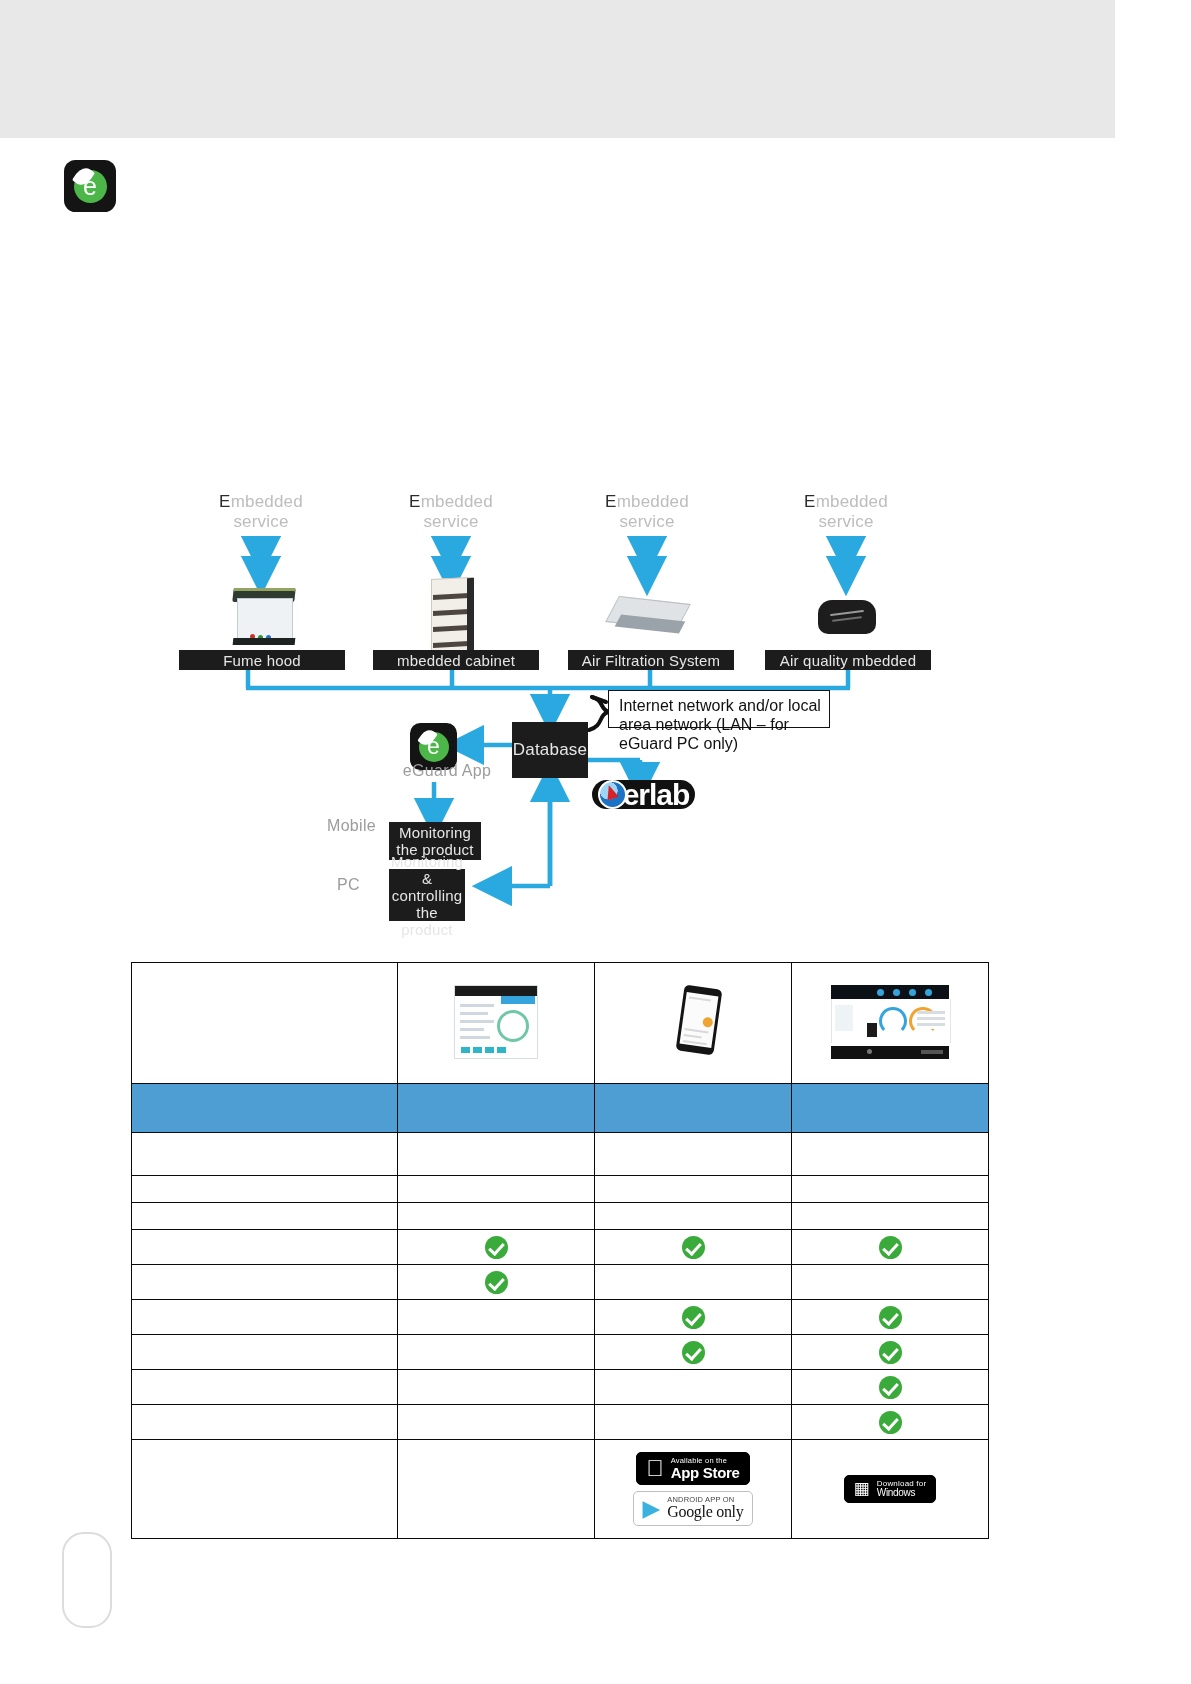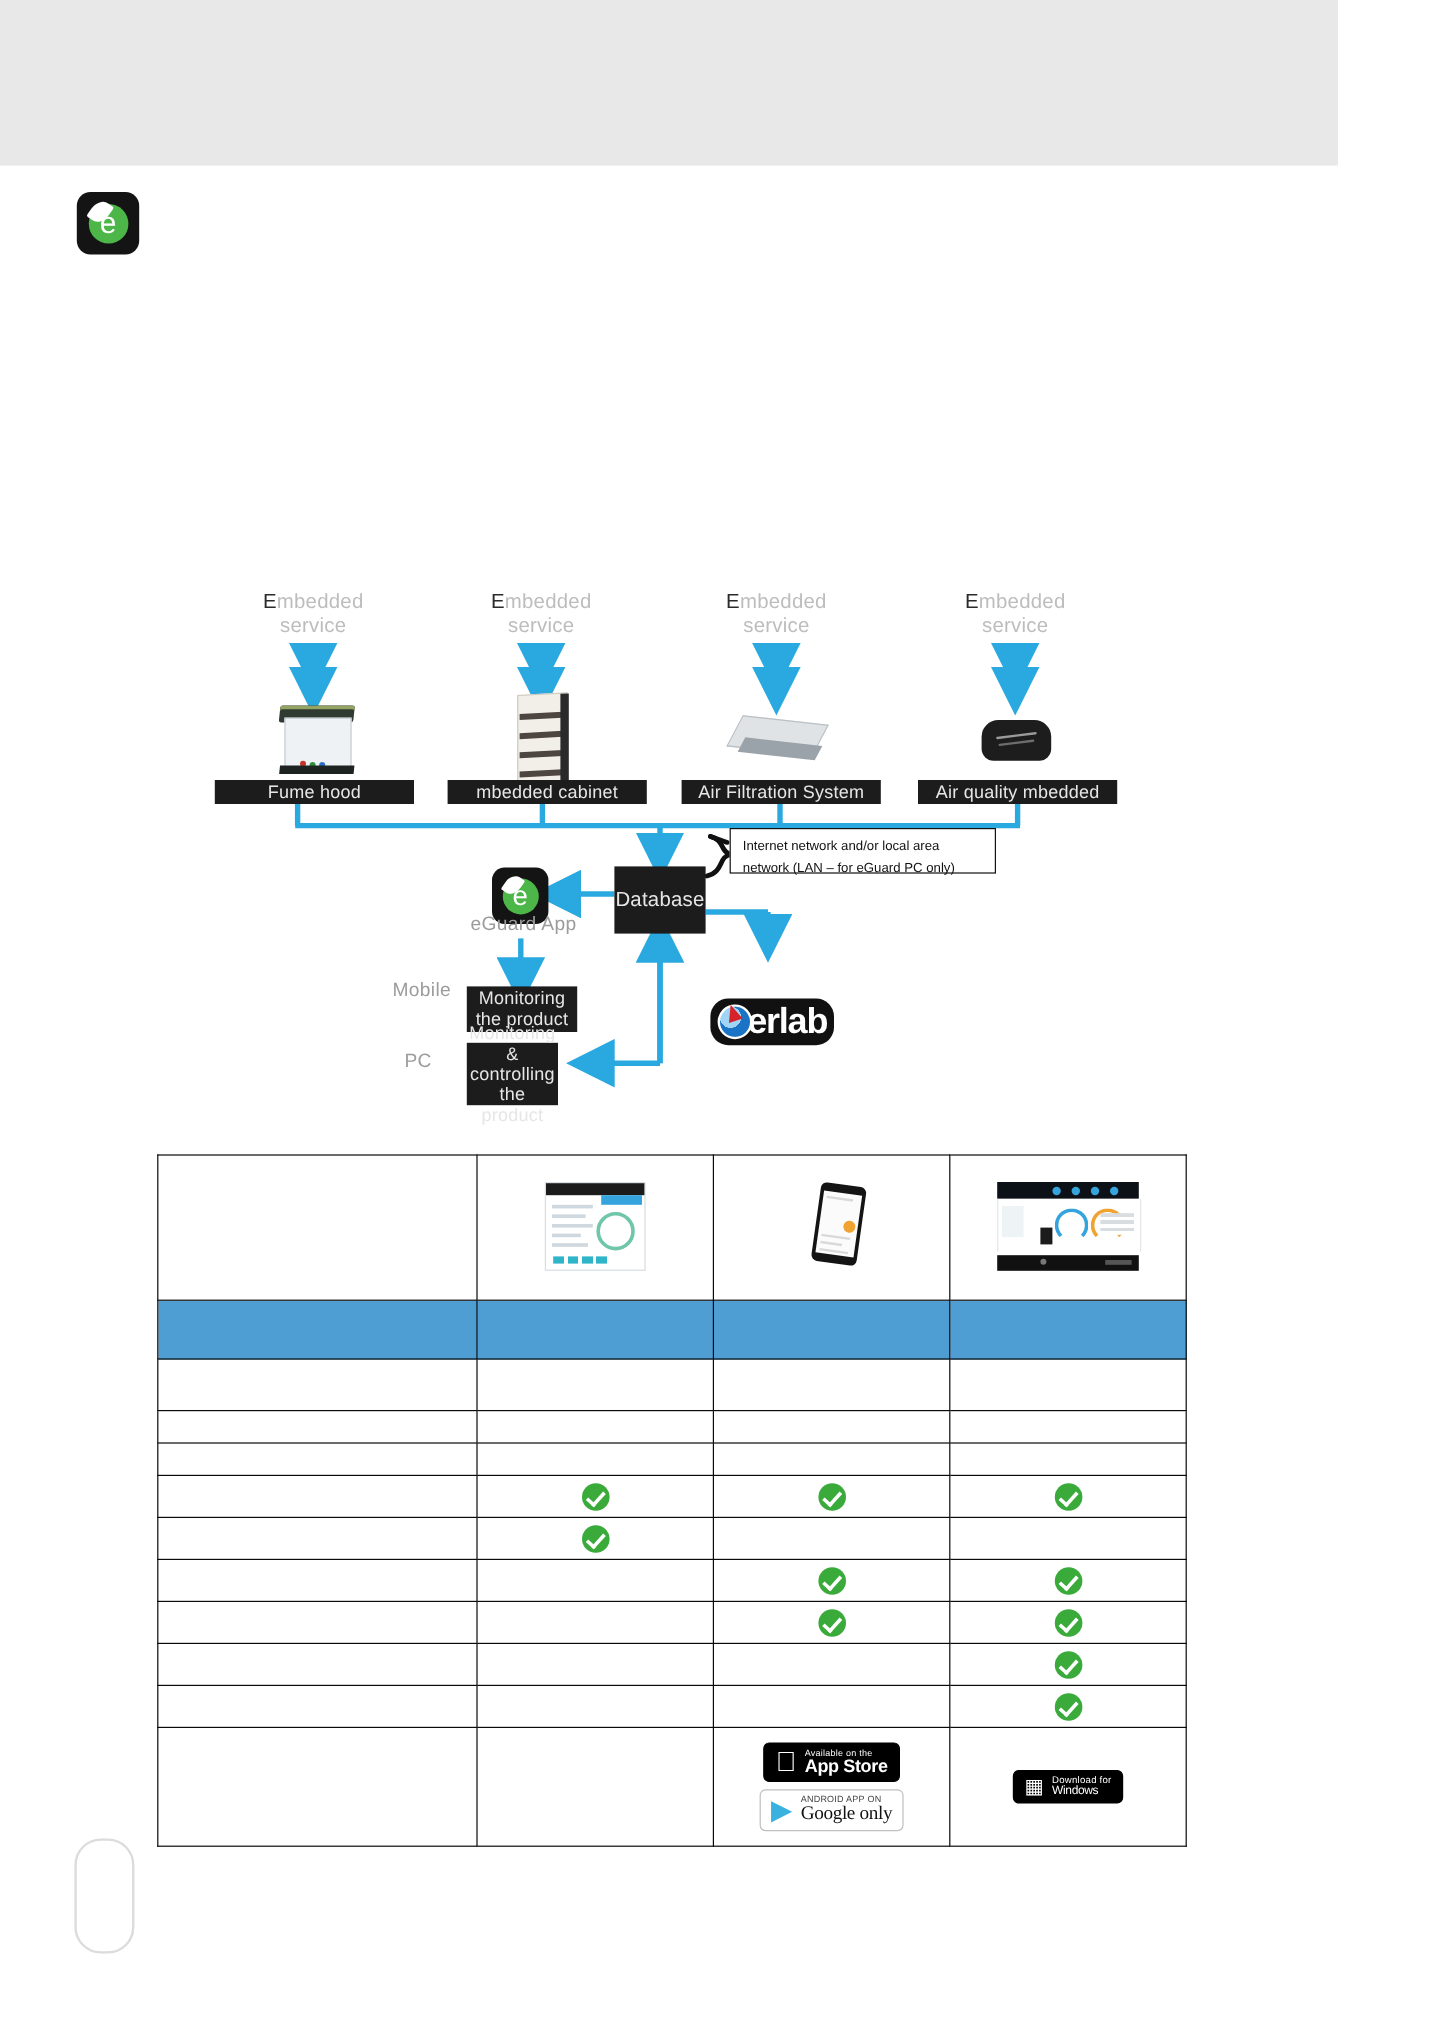--- a/index.html
+++ b/index.html
@@ -102,21 +102,21 @@
     font-size: 16px;
     color: #9c9c9c;
     letter-spacing: .3px;
   }
 
   .white-box {
     position: absolute;
     background: #ffffff;
     border: 1.5px solid #111;
     font-family: "Liberation Sans", sans-serif;
-    font-size: 11px;
+    font-size: 16px;
     color: #111;
     line-height: 19px;
     padding: 5px 8px 6px 10px;
     box-sizing: border-box;
   }
 
   
   .device { position: absolute; }
 
   .fumehood { width: 68px; height: 62px; }
@@ -412,23 +412,23 @@
   <div class="black-label" style="left:765px; top:650px; width:166px; height:20px;">Air quality mbedded</div>
 
   <div class="white-box" style="left:608px; top:690px; width:222px; height:38px;">Internet network and/or local area network (LAN – for eGuard PC only)</div>
 
   <div class="black-label" style="left:512px; top:722px; width:76px; height:56px; font-size:17px;">Database</div>
 
   <div class="app-icon" id="diagram-app-icon">
     <div class="leaf"></div>
     <div class="disc">e</div>
   </div>
-  <div class="plain-label" style="left:392px; top:762px; width:110px; ">eGuard App</div>
-
-  <div class="erlab-logo" style="left:592px; top:832px; width:103px; height:39px;border-radius:15px;">
+  <div class="plain-label" style="left:392px; top:762px; width:110px; text-align:center;">eGuard App</div>
+
+  <div class="erlab-logo" style="left:592px; top:780px; width:103px; height:29px;border-radius:15px;">
     <div class="flame"></div>
     <div class="globe"></div>
     <div class="word">erlab</div>
   </div>
 
   <div class="plain-label" style="left:327px; top:817px;">Mobile</div>
   <div class="plain-label" style="left:337px; top:876px;text-align:center;">PC</div>
 
   <div class="black-label" style="left:389px; top:822px; width:92px; height:38px; flex-direction:column; line-height:17px;">
     <span>Monitoring</span>

